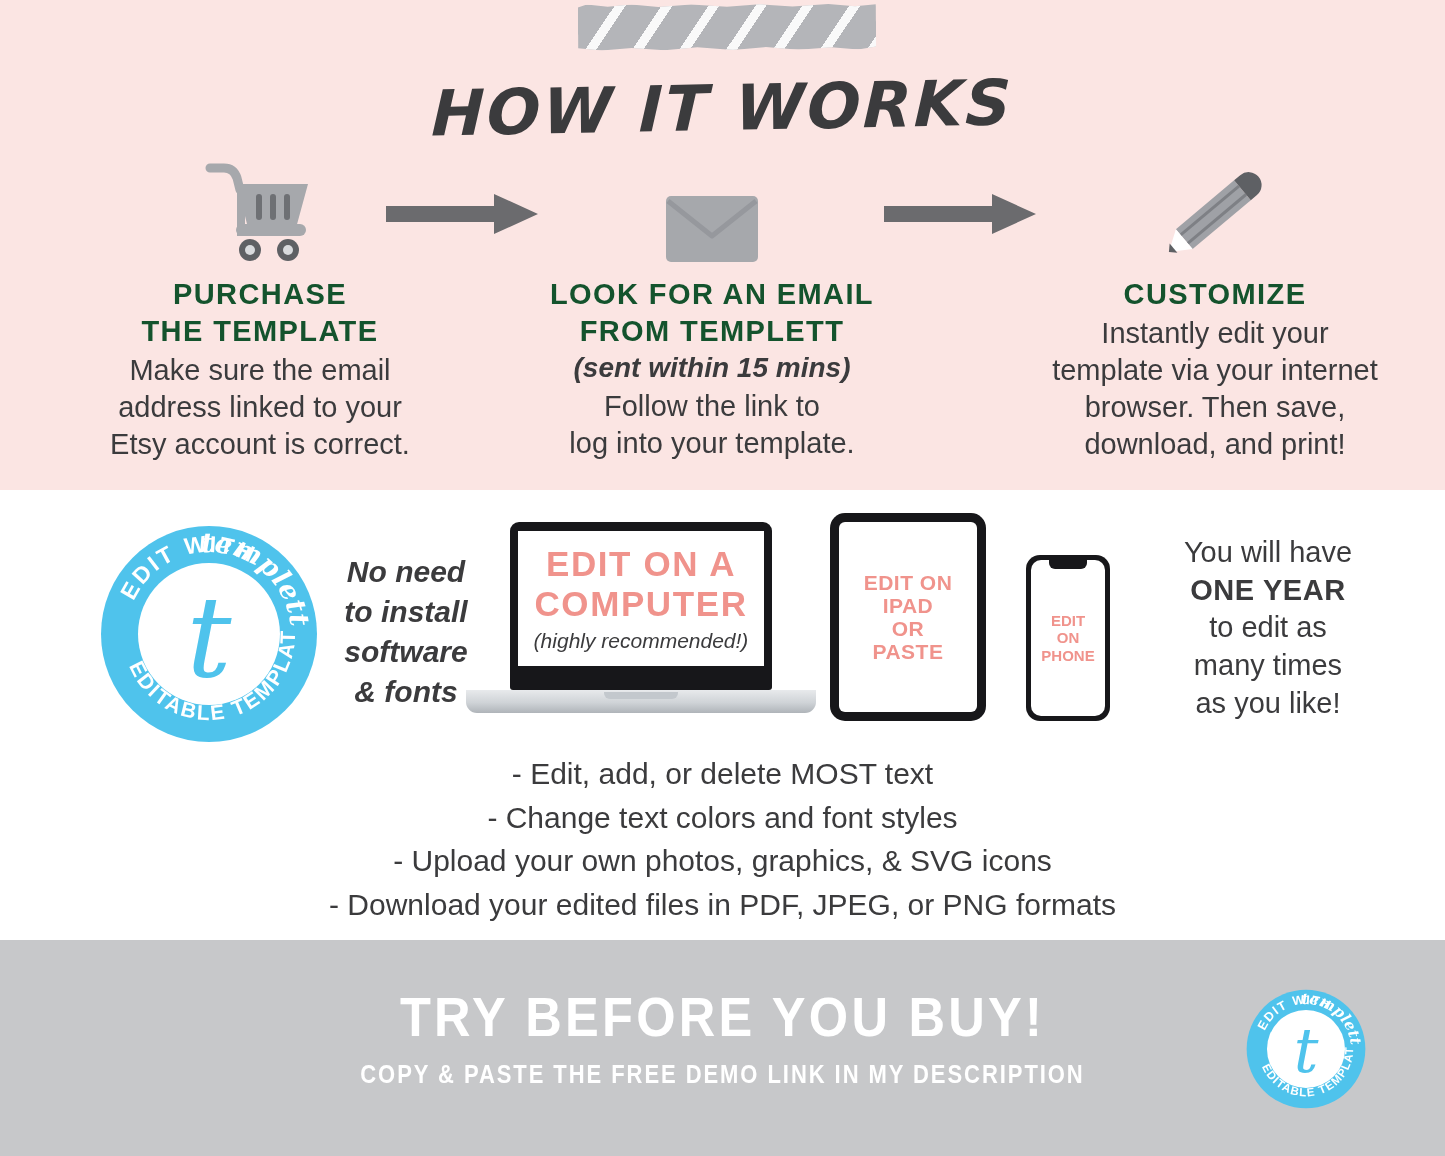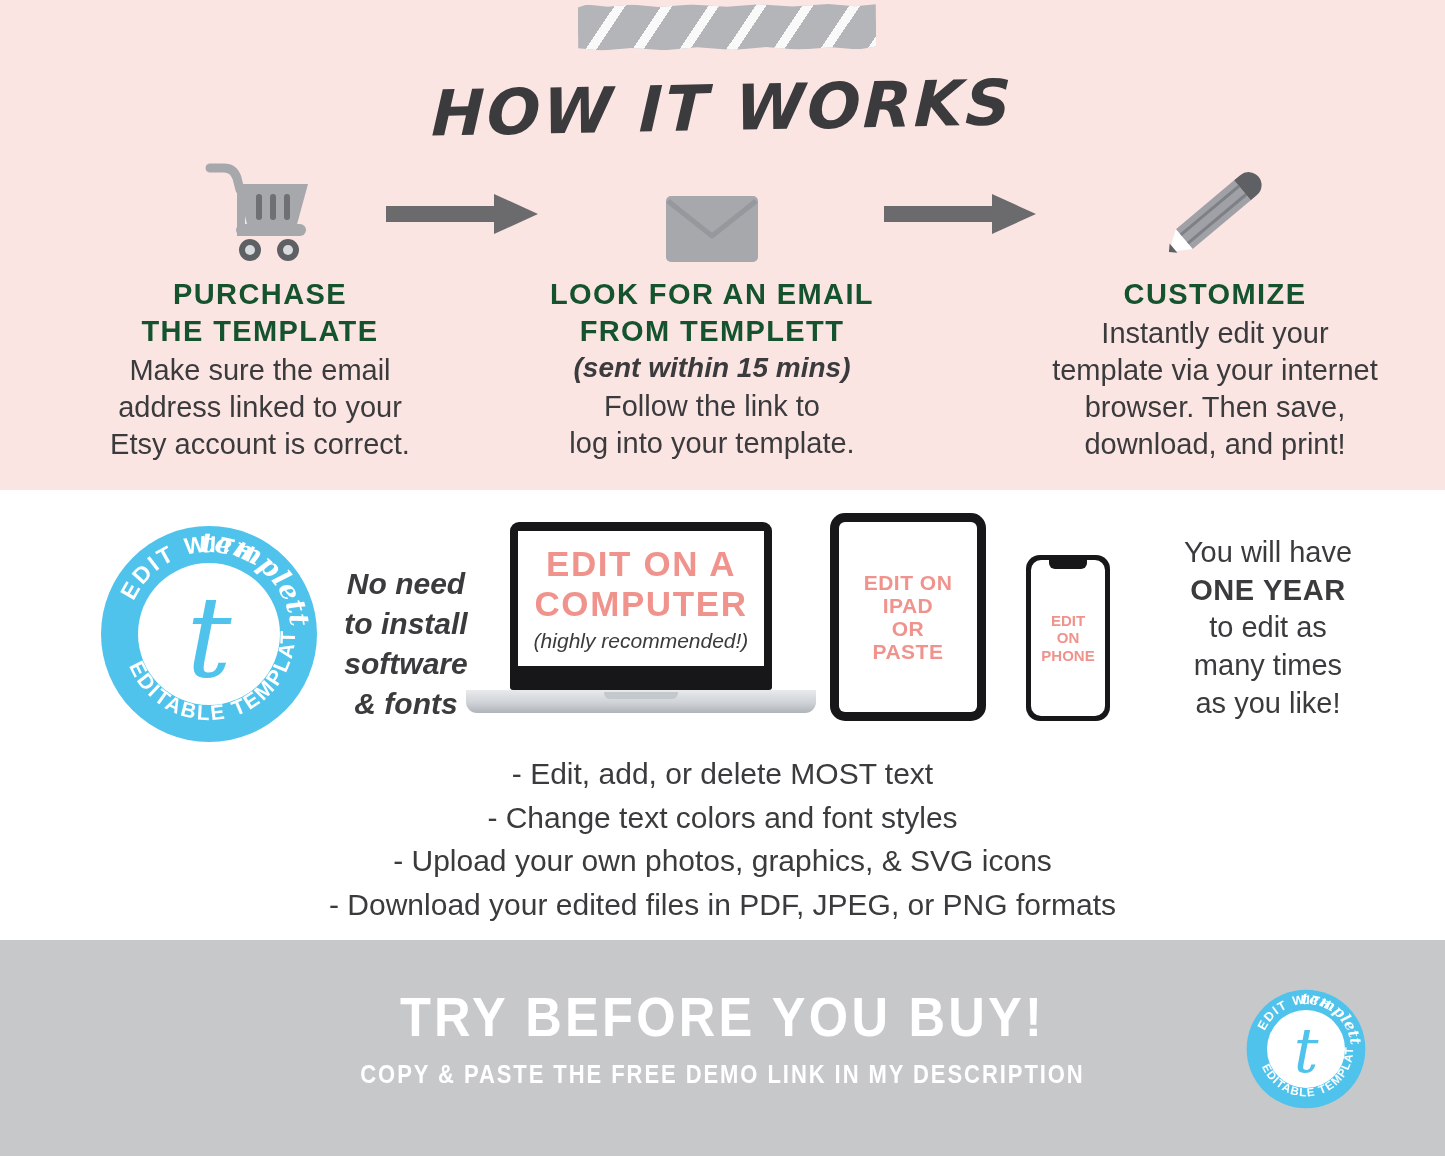--- a/index.html
+++ b/index.html
@@ -113,21 +113,21 @@
   .arrow-2 { left: 884px; }
 
   
   .mid { position: absolute; left:0; top:490px; width:1445px; height:450px; background:#fff; }
 
   .badge-big { position: absolute; left: 98px; top: 523px; width: 222px; height: 222px; }
   .badge-small { position: absolute; left: 1245px; top: 988px; width: 122px; height: 122px; }
 
   .noneed {
     position: absolute;
-    left: 326px; top: 564px;
+    left: 326px; top: 552px;
     width: 160px;
     text-align: center;
     font-size: 30px;
     font-weight: bold;
     font-style: italic;
     line-height: 1.33;
     color: #3B3B3D;
   }
 
   

